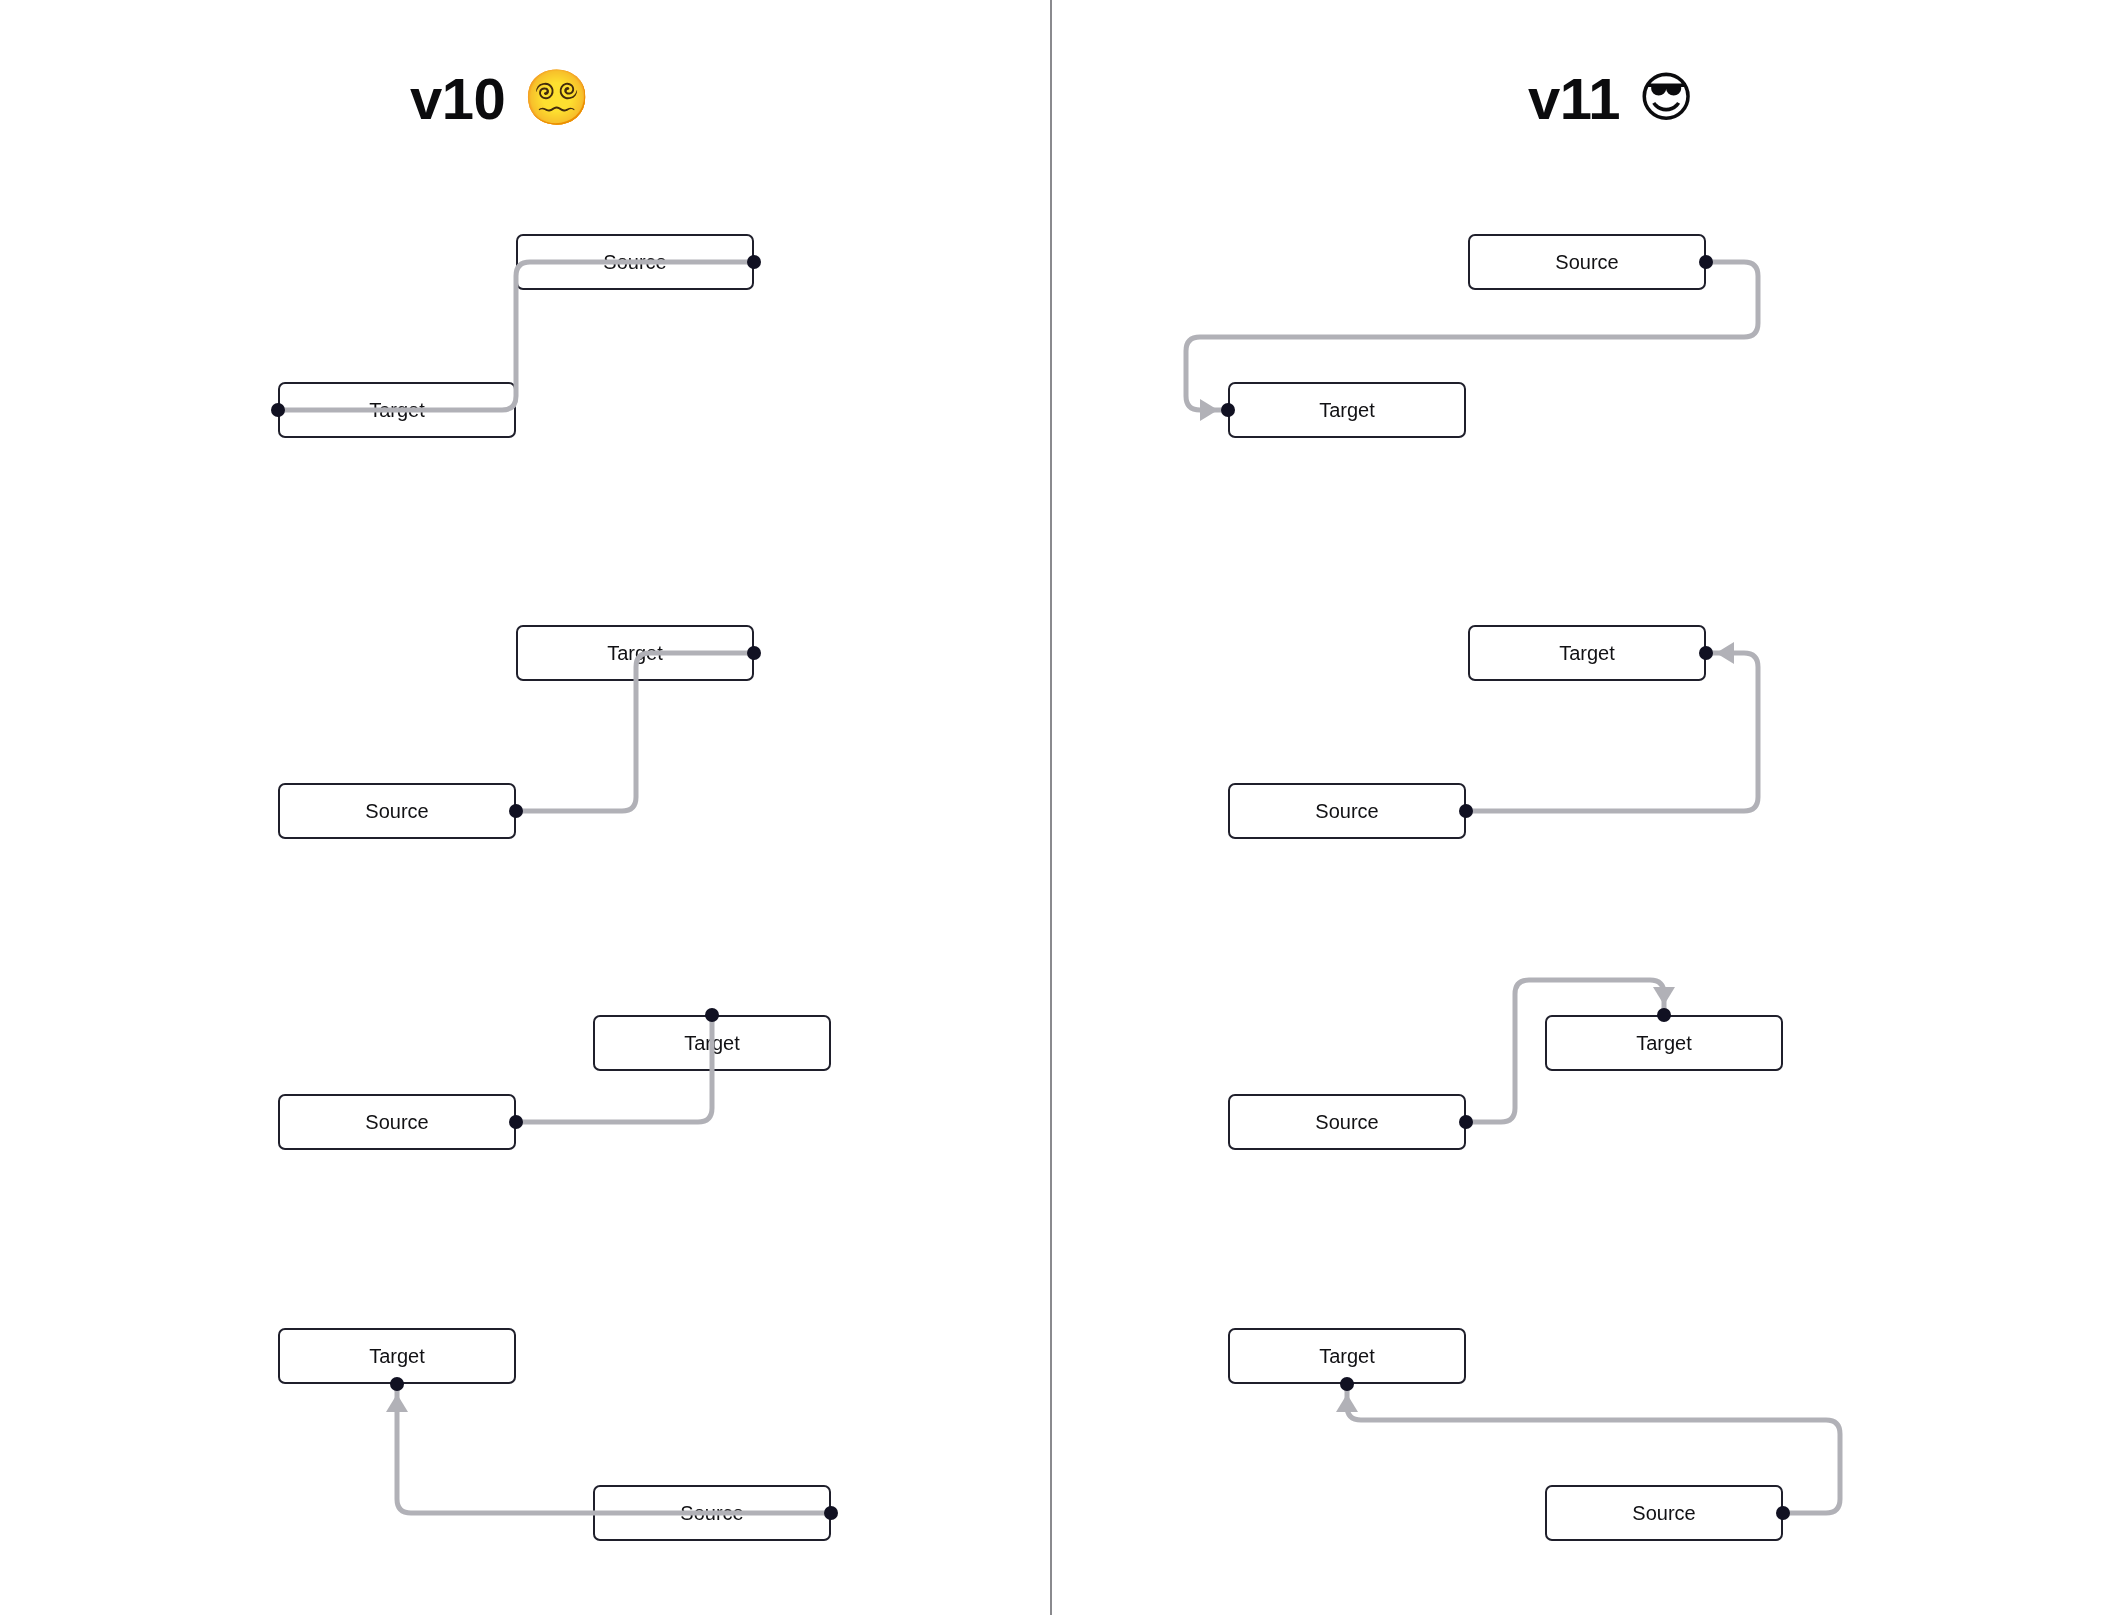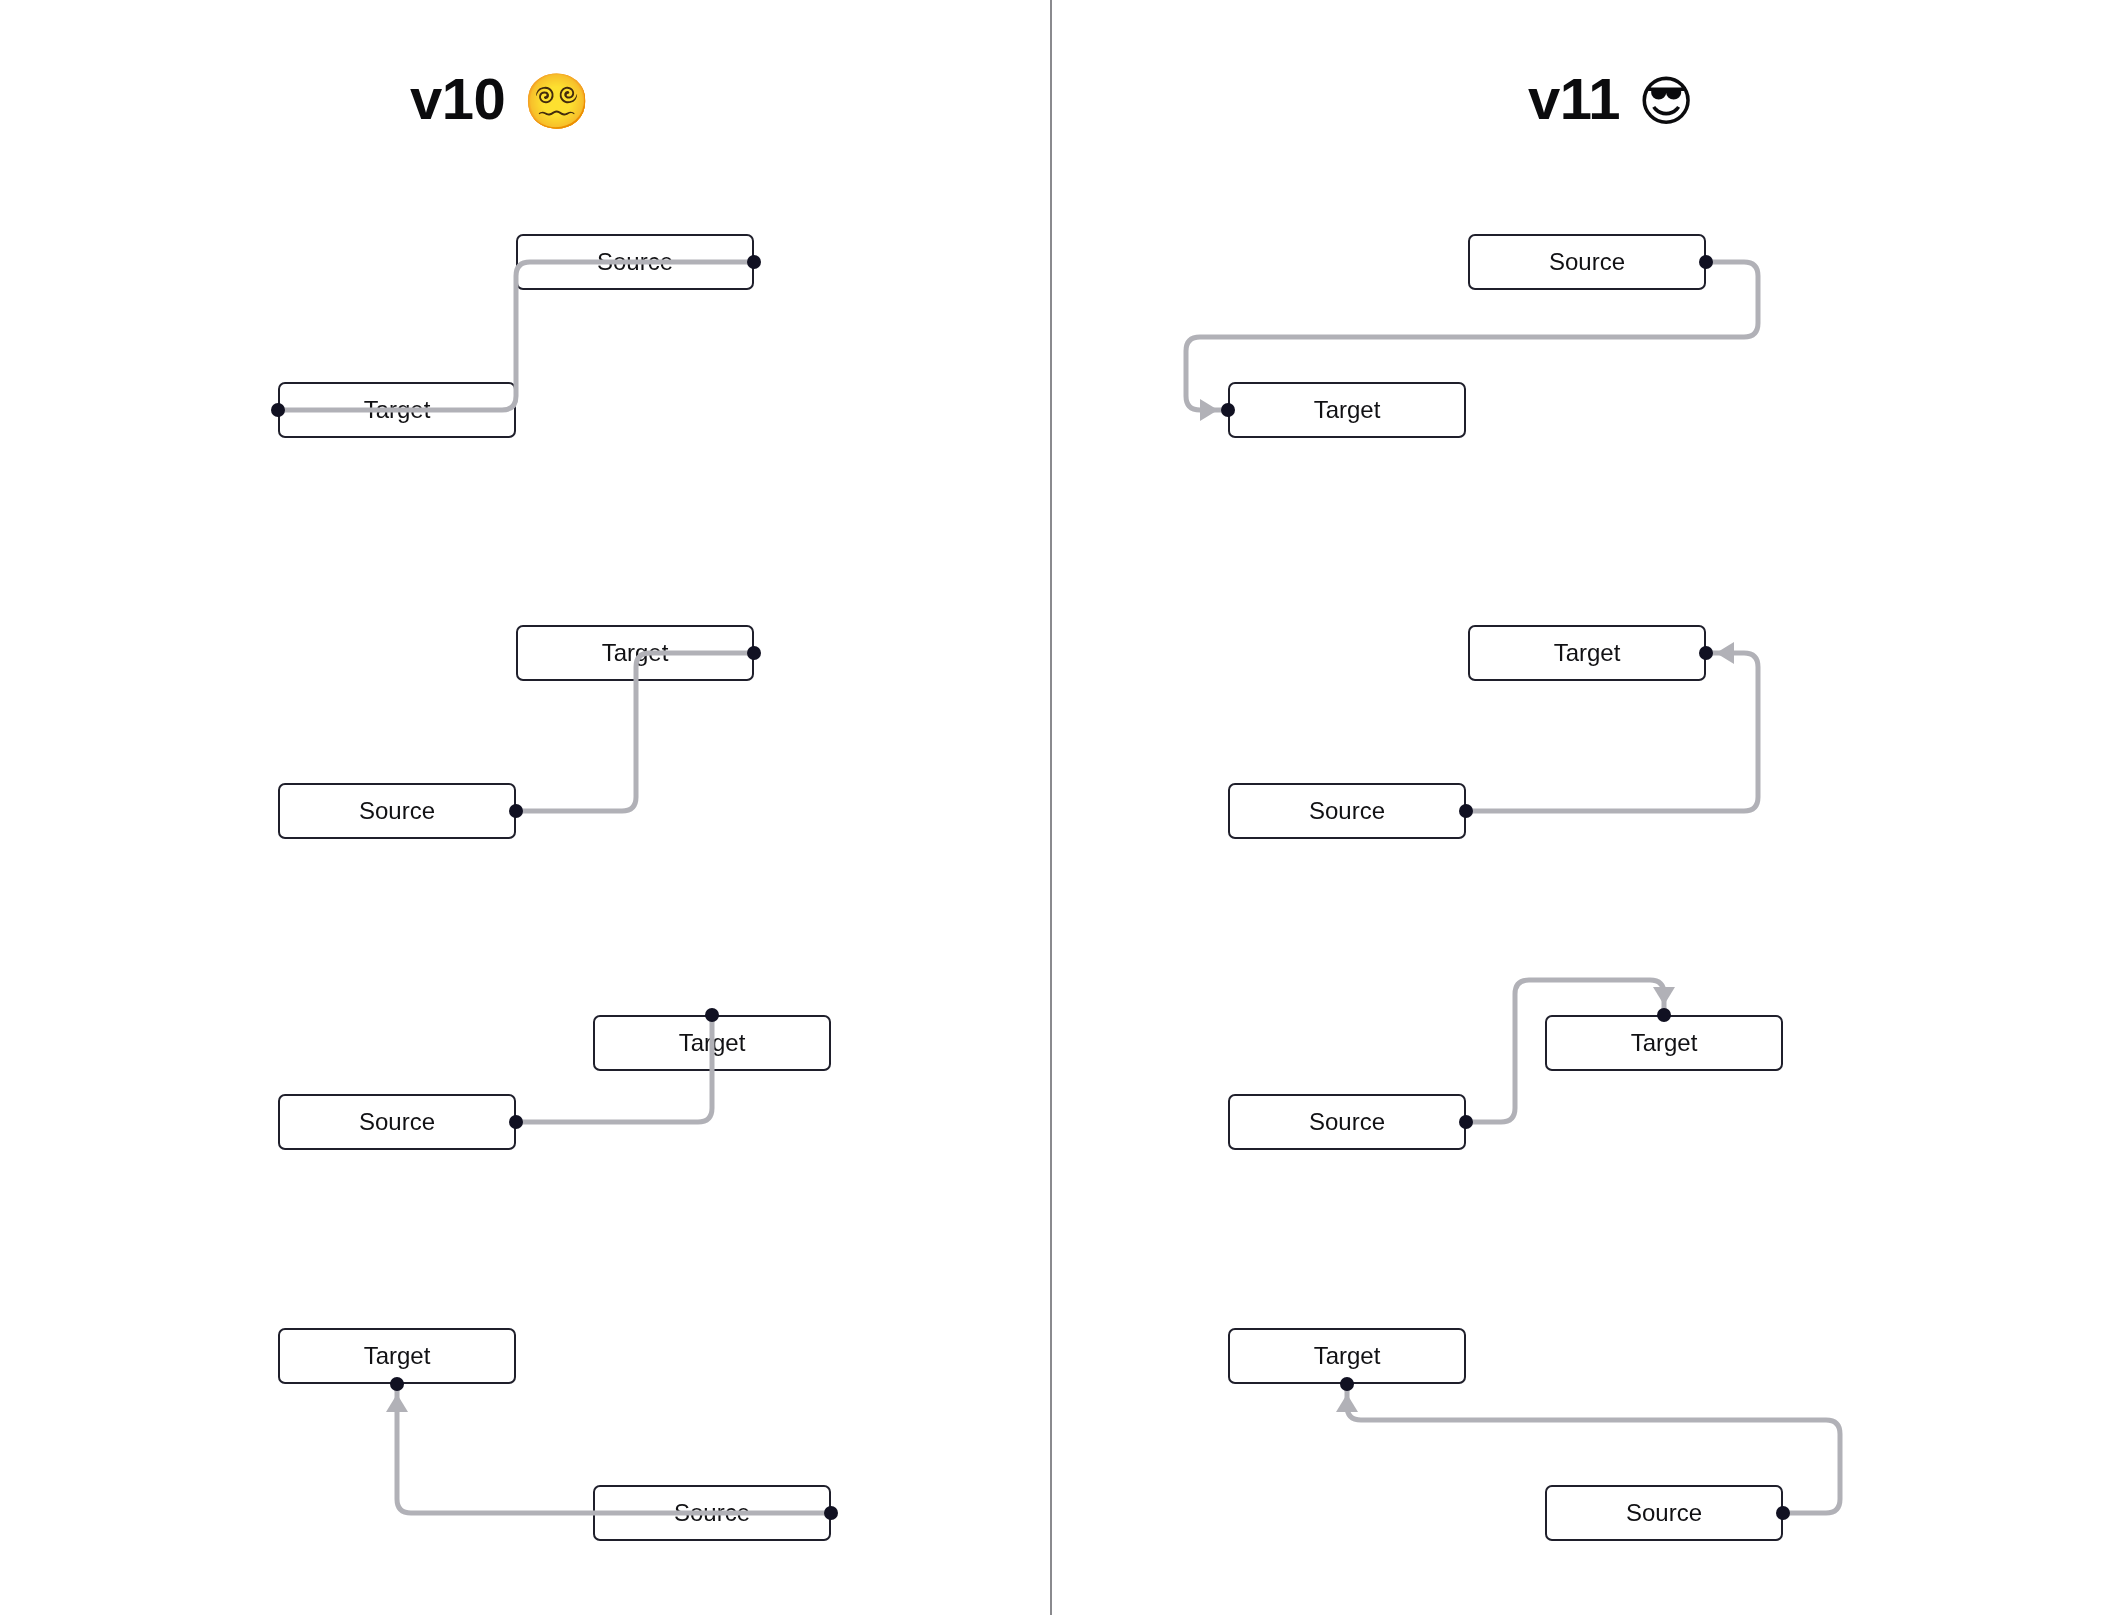--- a/index.html
+++ b/index.html
@@ -33,21 +33,21 @@
   
   .col-heading {
     position: absolute;
     font-size: 58px;
     font-weight: 700;
     color: #0b0b0d;
     letter-spacing: -0.5px;
     white-space: nowrap;
     line-height: 1;
     display: flex;
-    align-items: flex-end;
+    align-items: flex-start;
     gap: 18px;
   }
   .col-heading .emoji {
     font-size: 54px;
     line-height: 1;
   }
 
   
   .edge-layer {
     position: absolute;
@@ -77,21 +77,21 @@
     border-radius: 7px;
     display: flex;
     align-items: center;
     justify-content: center;
     z-index: 2;
   }
   .node.transparent-bg {
     background: transparent;
   }
   .node-label {
-    font-size: 24px;
+    font-size: 20px;
     color: #111114;
     font-family: "Liberation Sans", "DejaVu Sans", sans-serif;
     line-height: 1;
     padding: 0 6px;
     background: #ffffff;
   }
   .node.transparent-bg .node-label {
     background: transparent;
   }
 

